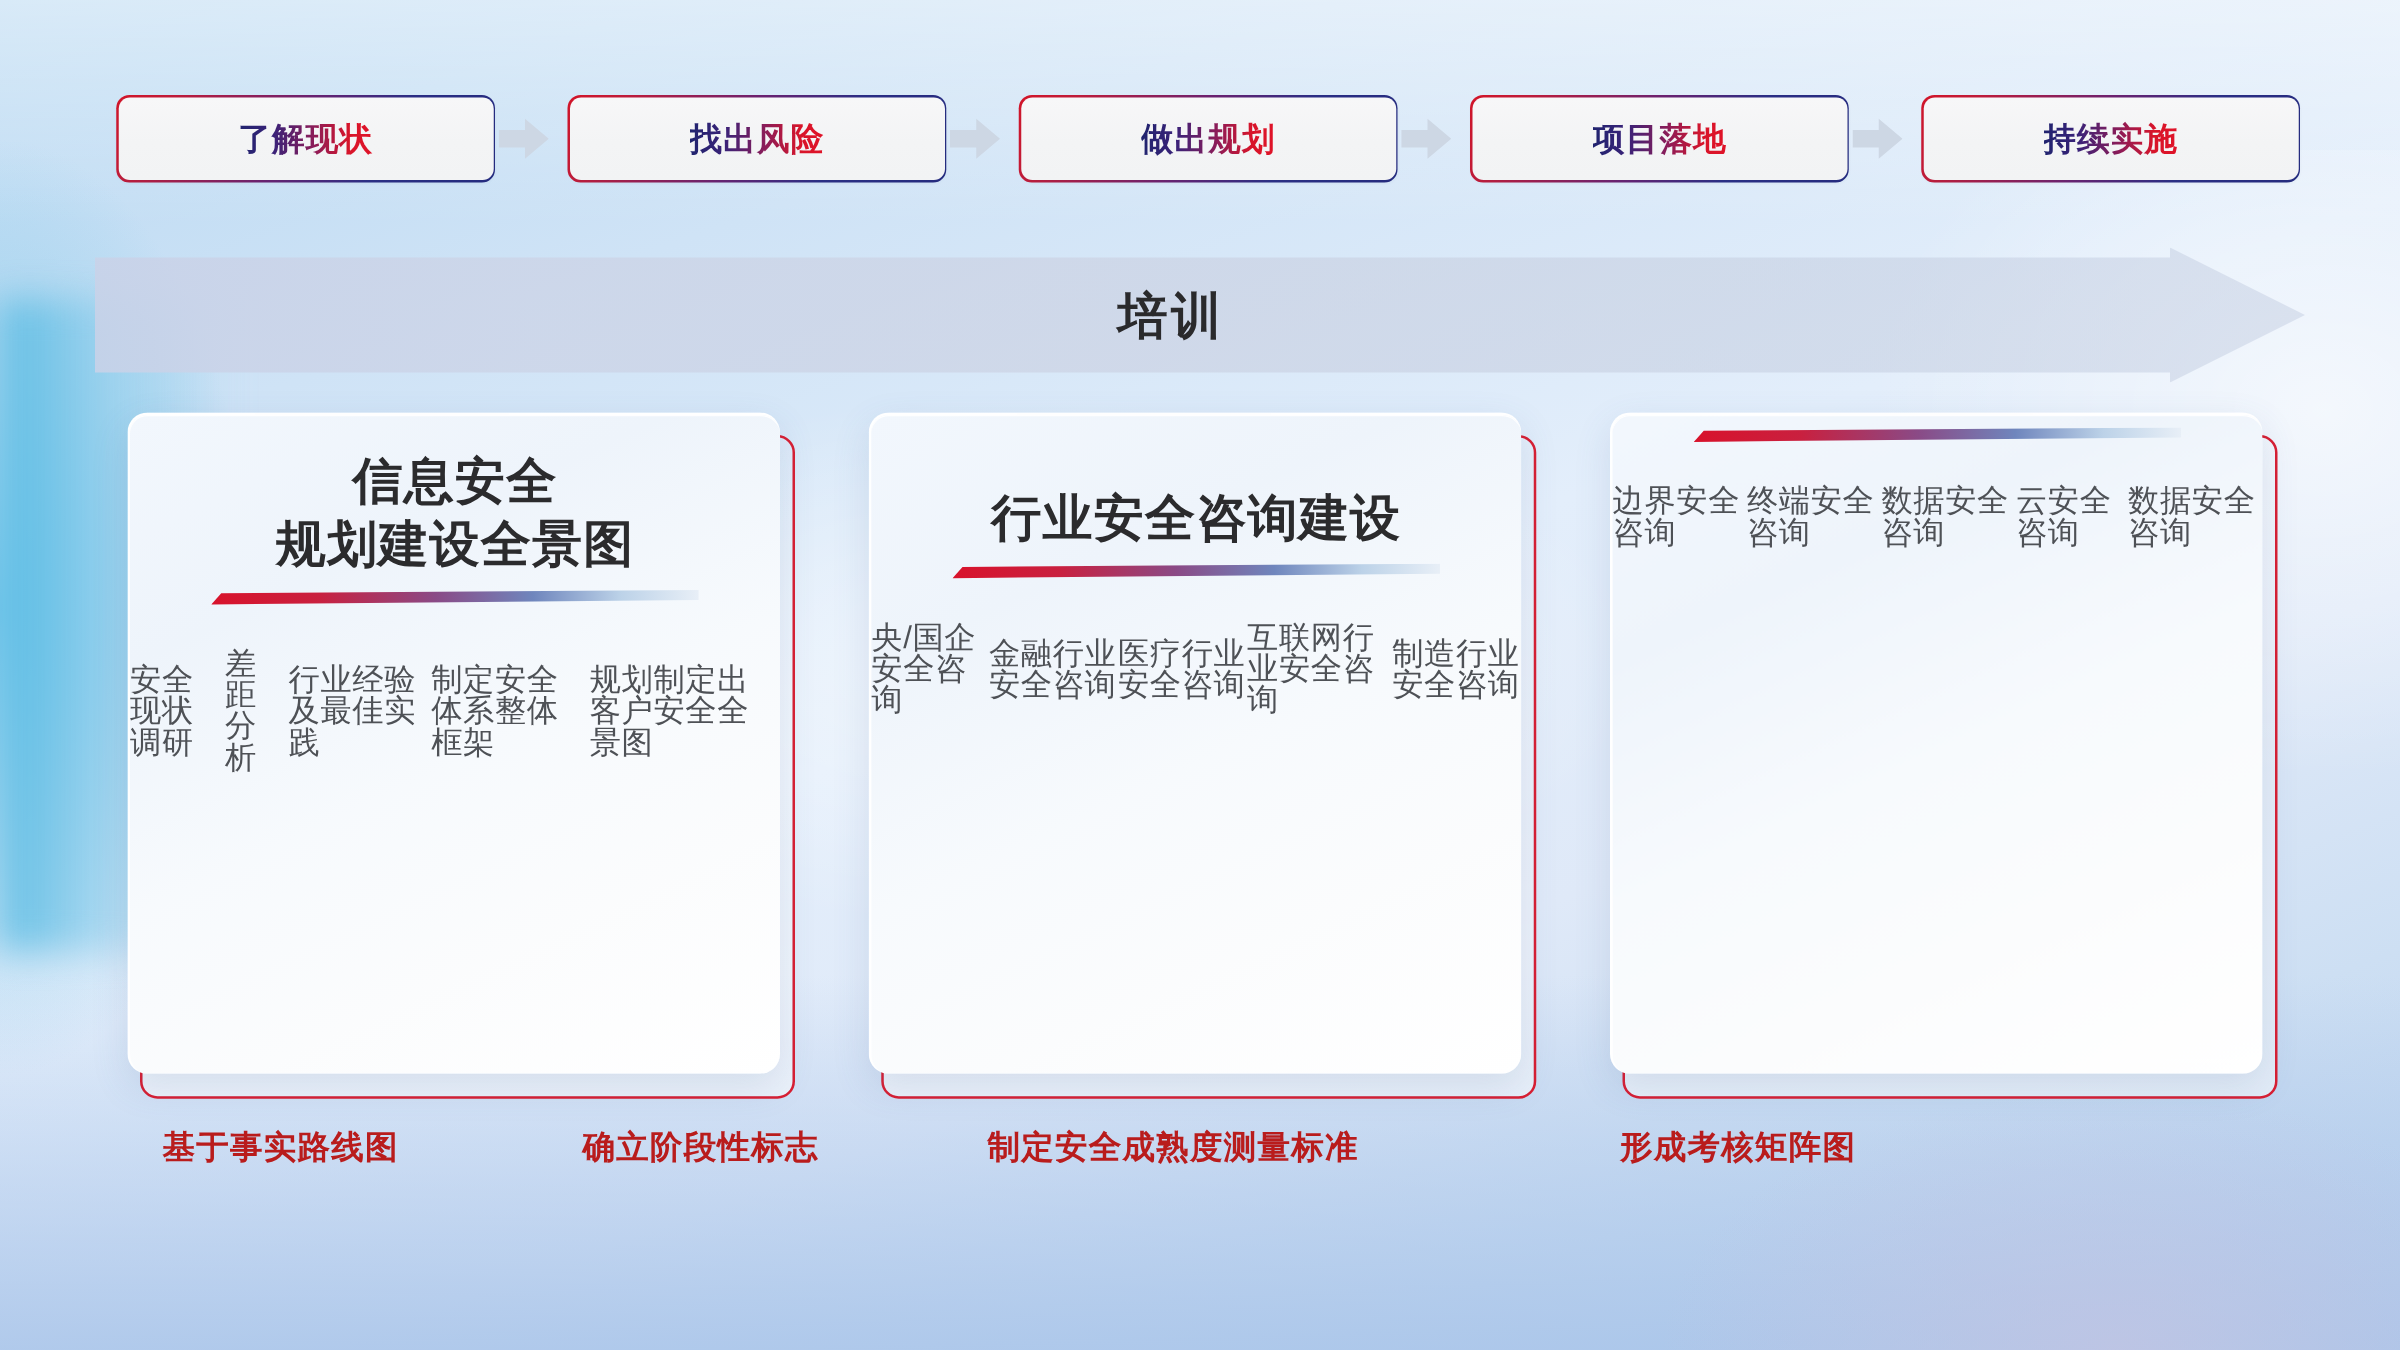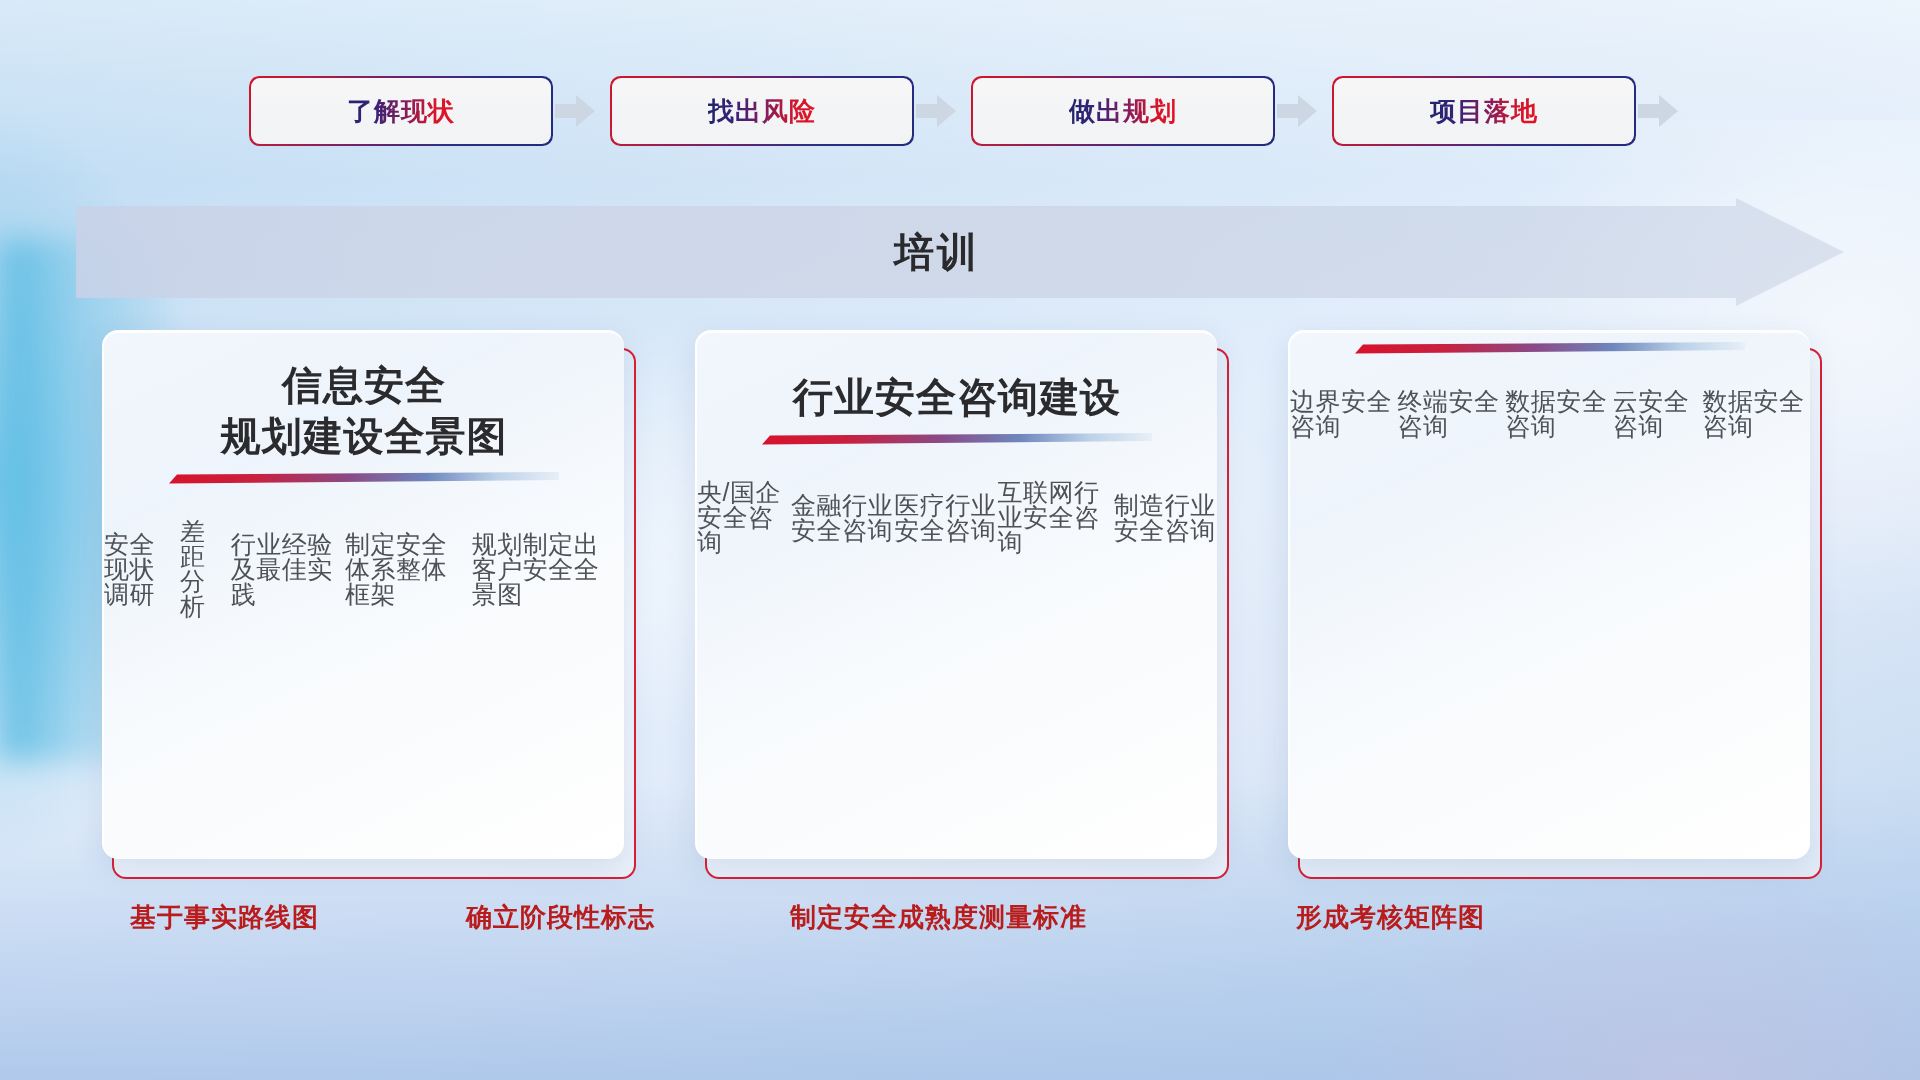--- a/index.html
+++ b/index.html
@@ -102,21 +102,21 @@
     position:absolute;left:0;top:0;width:520px;height:527px;
     border-radius:16px;
     background:linear-gradient(155deg,#f2f7fd 0%,#eef4fb 26%,#f7fafd 52%,#fbfcfd 74%,#ffffff 100%);
     border-top:2px solid rgba(255,255,255,.95);
     border-left:2px solid rgba(255,255,255,.92);
     box-shadow:0 10px 30px rgba(70,100,150,.14), inset 0 1px 0 rgba(255,255,255,.9);
     overflow:hidden;
     display:flex;flex-direction:column;align-items:center;
   }
   .card-title{
-    margin-top:40px;width:100%;text-align:center;
+    margin-top:58px;width:100%;text-align:center;
     font-size:40px;font-weight:700;color:#2b2b2d;line-height:1.28;letter-spacing:1px;
   }
   .card-title.two-line{margin-top:28px;}
   .divider{
     margin-top:10px;width:390px;height:13px;position:relative;
   }
   .divider svg{display:block;}
   .card-list{
     margin-top:24px;width:100%;display:flex;flex-direction:row;align-items:center;gap:0;
   }
@@ -170,20 +170,23 @@
       <path d="M0,10 L21,10 L21,1 L40,17 L21,33 L21,24 L0,24 Z" fill="#cdd7e4"></path>
     </svg>
     </div>
     <div class="step-box">
       <span class="step-txt">项目落地</span>
     </div>
     <div class="step-arrow">
       <svg width="40" height="34" viewBox="0 0 40 34">
       <path d="M0,10 L21,10 L21,1 L40,17 L21,33 L21,24 L0,24 Z" fill="#cdd7e4"></path>
     </svg>
+    </div>
+    <div class="step-box">
+      <span class="step-txt">持续实施</span>
     </div>
   </div>
 
 <div id="banner">
   <div class="band">
     <svg width="1768" height="108" viewBox="0 0 1768 108" preserveAspectRatio="none">
       <defs>
         <linearGradient id="bandGrad" x1="0" y1="0" x2="1" y2="0">
           <stop offset="0" stop-color="#c9d2e8" stop-opacity="0.88"></stop>
           <stop offset="0.20" stop-color="#ccd4e7" stop-opacity="0.80"></stop>

